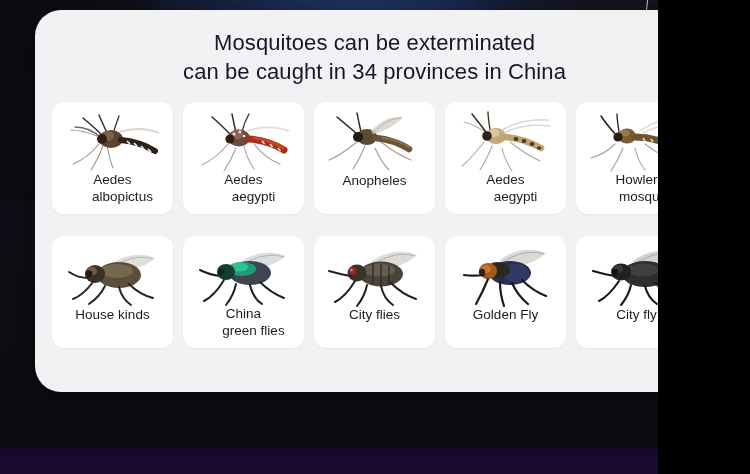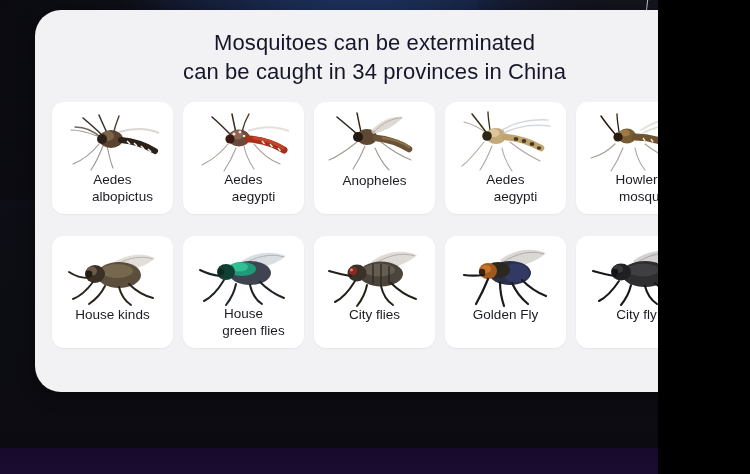--- a/index.html
+++ b/index.html
@@ -379,21 +379,21 @@
               <g stroke="#1c2228" stroke-width="2" fill="none" stroke-linecap="round">
                 <path d="M32 38 C26 48, 20 55, 12 59"></path>
                 <path d="M44 42 C42 52, 38 58, 34 63"></path>
                 <path d="M58 43 C60 52, 64 58, 70 62"></path>
                 <path d="M68 40 C76 48, 84 53, 92 56"></path>
                 <path d="M28 34 C20 33, 14 31, 8 28"></path>
               </g>
             </svg>
           </div>
           <div class="card-label">
-            <span>House</span>
+            <span>China</span>
             <span class="l2">green flies</span>
           </div>
         </div>
 
         <div class="card lab-1line">
           <div class="thumb">
             <svg width="104" height="66" viewBox="0 0 104 66">
               <path d="M48 20 C62 9, 80 7, 94 13 C82 24, 64 28, 52 26 Z" fill="#d9d6d0" opacity="0.85"></path>
               <path d="M50 23 C64 13, 80 10, 92 14" stroke="#b4b0a9" stroke-width="1" fill="none"></path>
               <ellipse cx="58" cy="32" rx="22" ry="12.5" fill="#4a443c"></ellipse>

